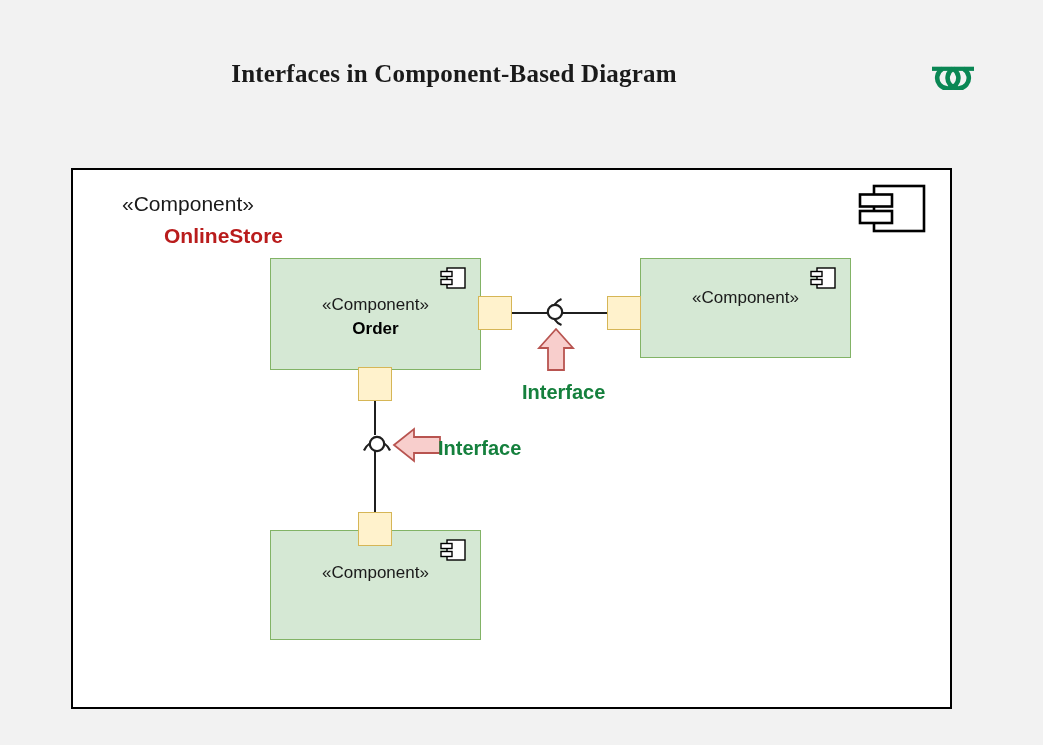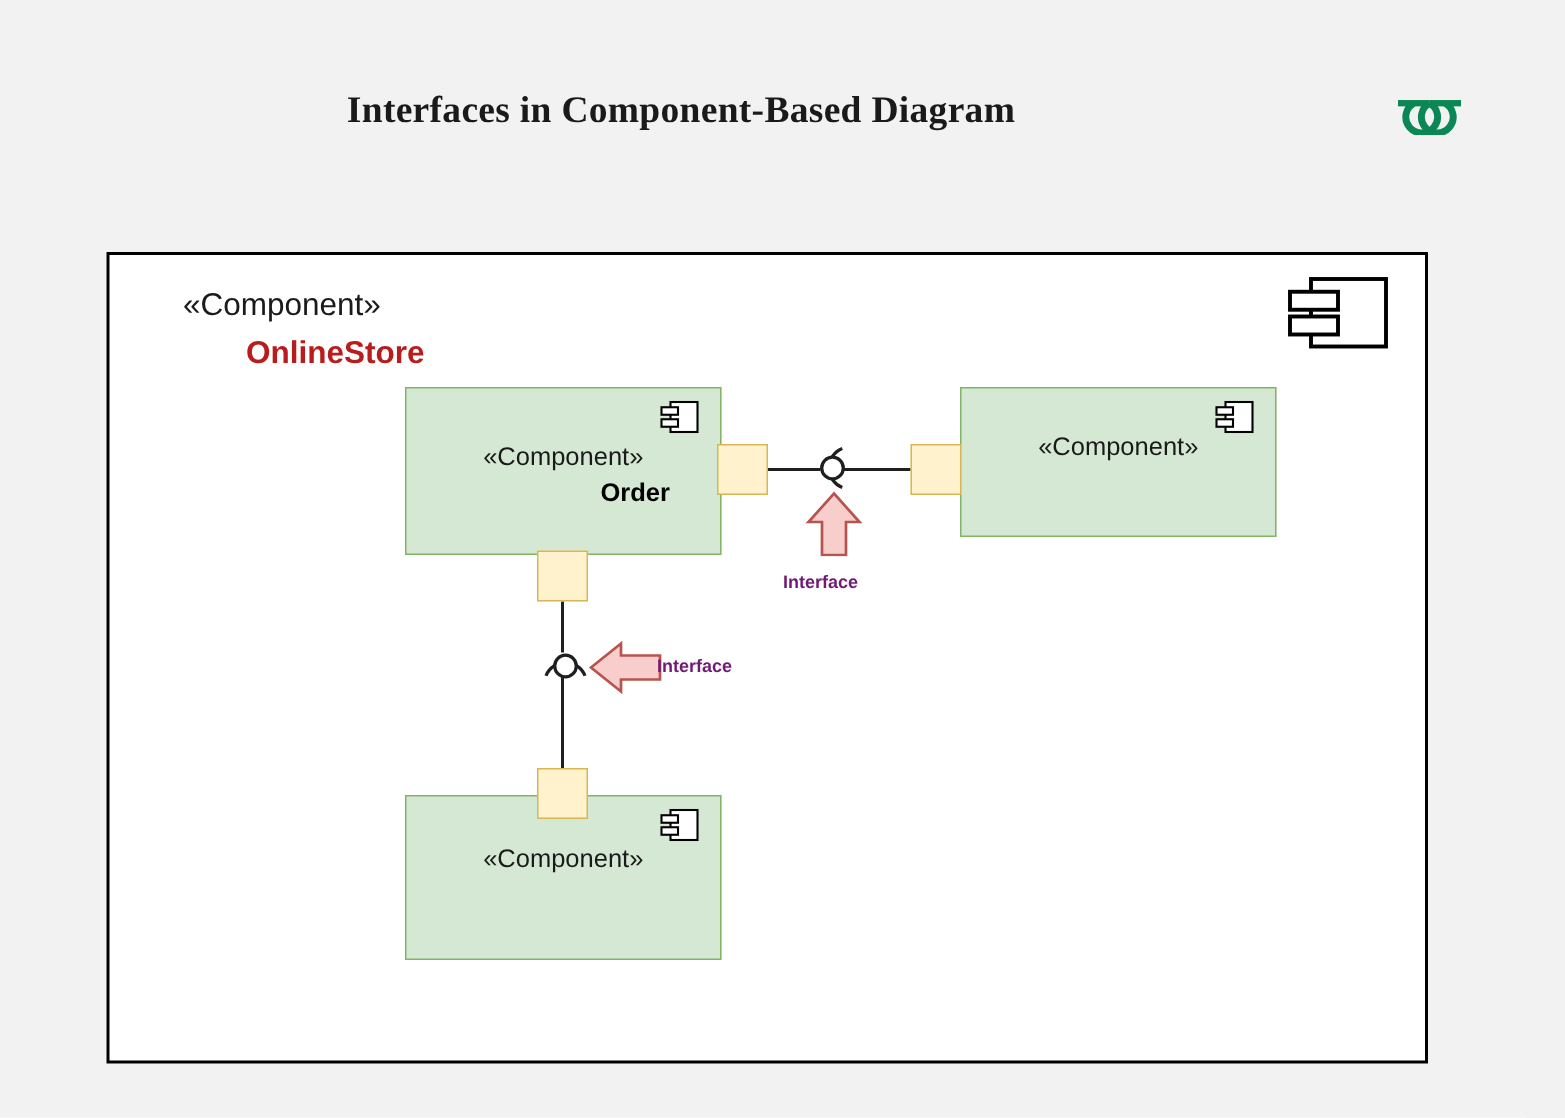--- a/index.html
+++ b/index.html
@@ -104,21 +104,21 @@
   .cb-icon {
     position: absolute;
     right: 14px;
     top: 8px;
     width: 26px;
     height: 22px;
   }
 
   #comp-order   { left: 270px; top: 258px; width: 211px; height: 112px; }
   #comp-order   .cb-stereotype { top: 36px; }
-  #comp-order   .cb-name       { top: 60px; margin-left: 48px; }
+  #comp-order   .cb-name       { top: 60px; }
 
   #comp-customer{ left: 640px; top: 258px; width: 211px; height: 100px; }
   #comp-customer .cb-stereotype { top: 29px; }
   #comp-customer .cb-name       { top: 53px; }
 
   #comp-product { left: 270px; top: 530px; width: 211px; height: 110px; }
   #comp-product .cb-stereotype { top: 32px; }
   #comp-product .cb-name       { top: 56px; }
 
   
@@ -154,23 +154,23 @@
   #iface-horizontal { left: 538px; top: 295px; }
   #iface-vertical   { left: 360px; top: 427px; }
 
   
   .anno-arrow { position: absolute; }
   #arrow-up    { left: 536px; top: 327px; width: 40px; height: 44px; }
   #arrow-left  { left: 392px; top: 426px; width: 50px; height: 38px; }
 
   .anno-label {
     position: absolute;
-    font-size: 12px;
-    font-weight: bold;
-    color: #701a75;
+    font-size: 20px;
+    font-weight: bold;
+    color: #15803d;
     white-space: nowrap;
   }
   #label-iface-horizontal { left: 522px; top: 381px; }
   #label-iface-vertical   { left: 438px; top: 437px; }
 </style>
 </head>
 <body>
 
 <div class="page">
 

